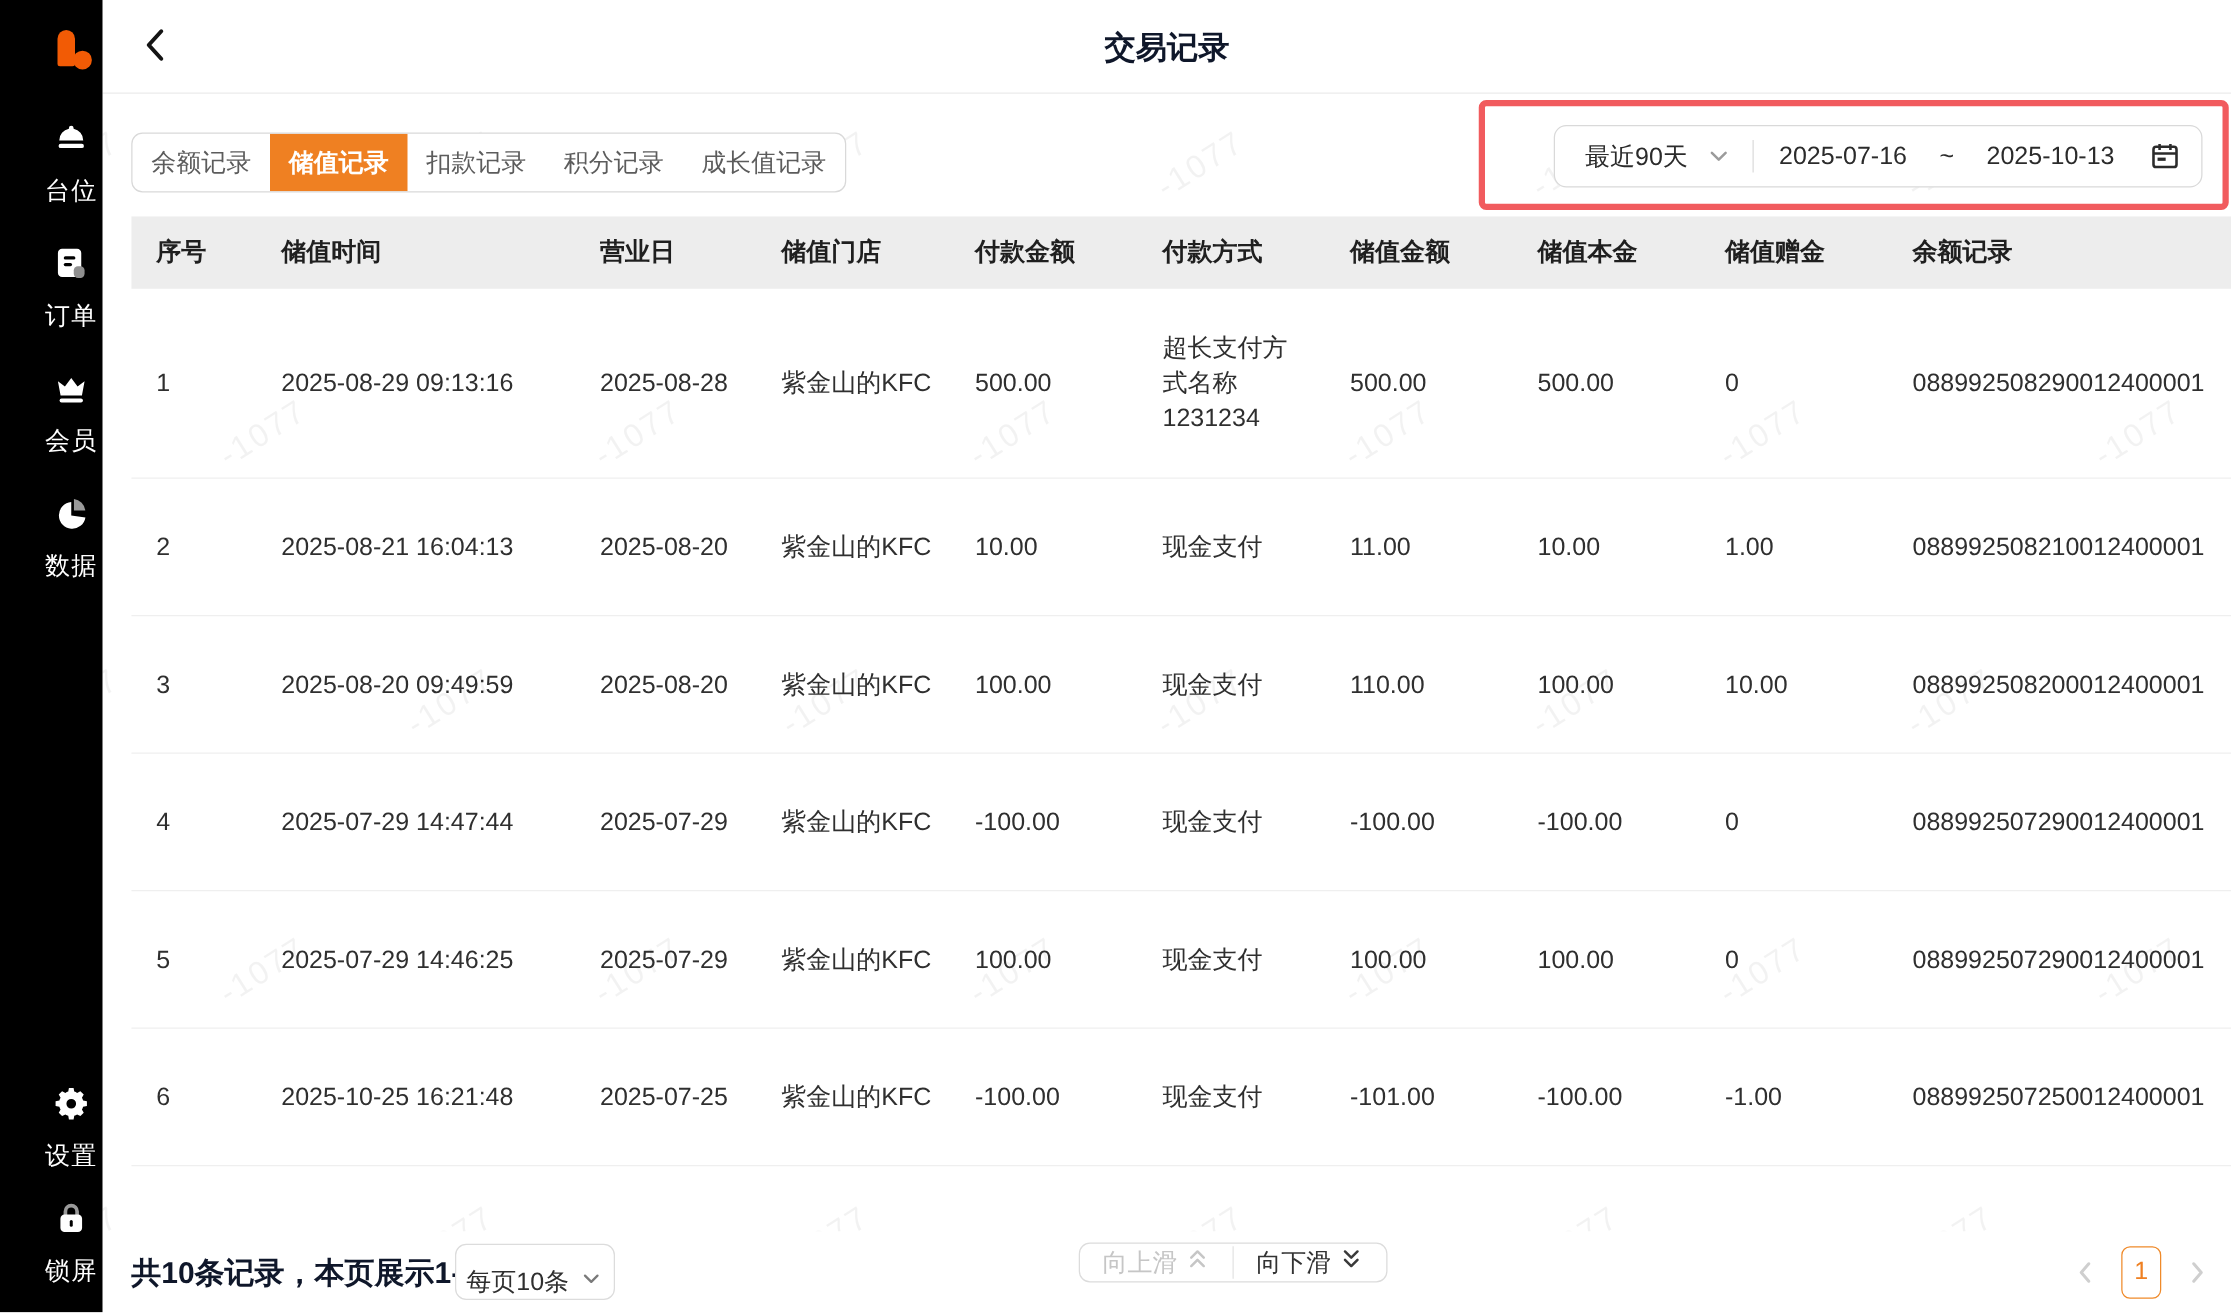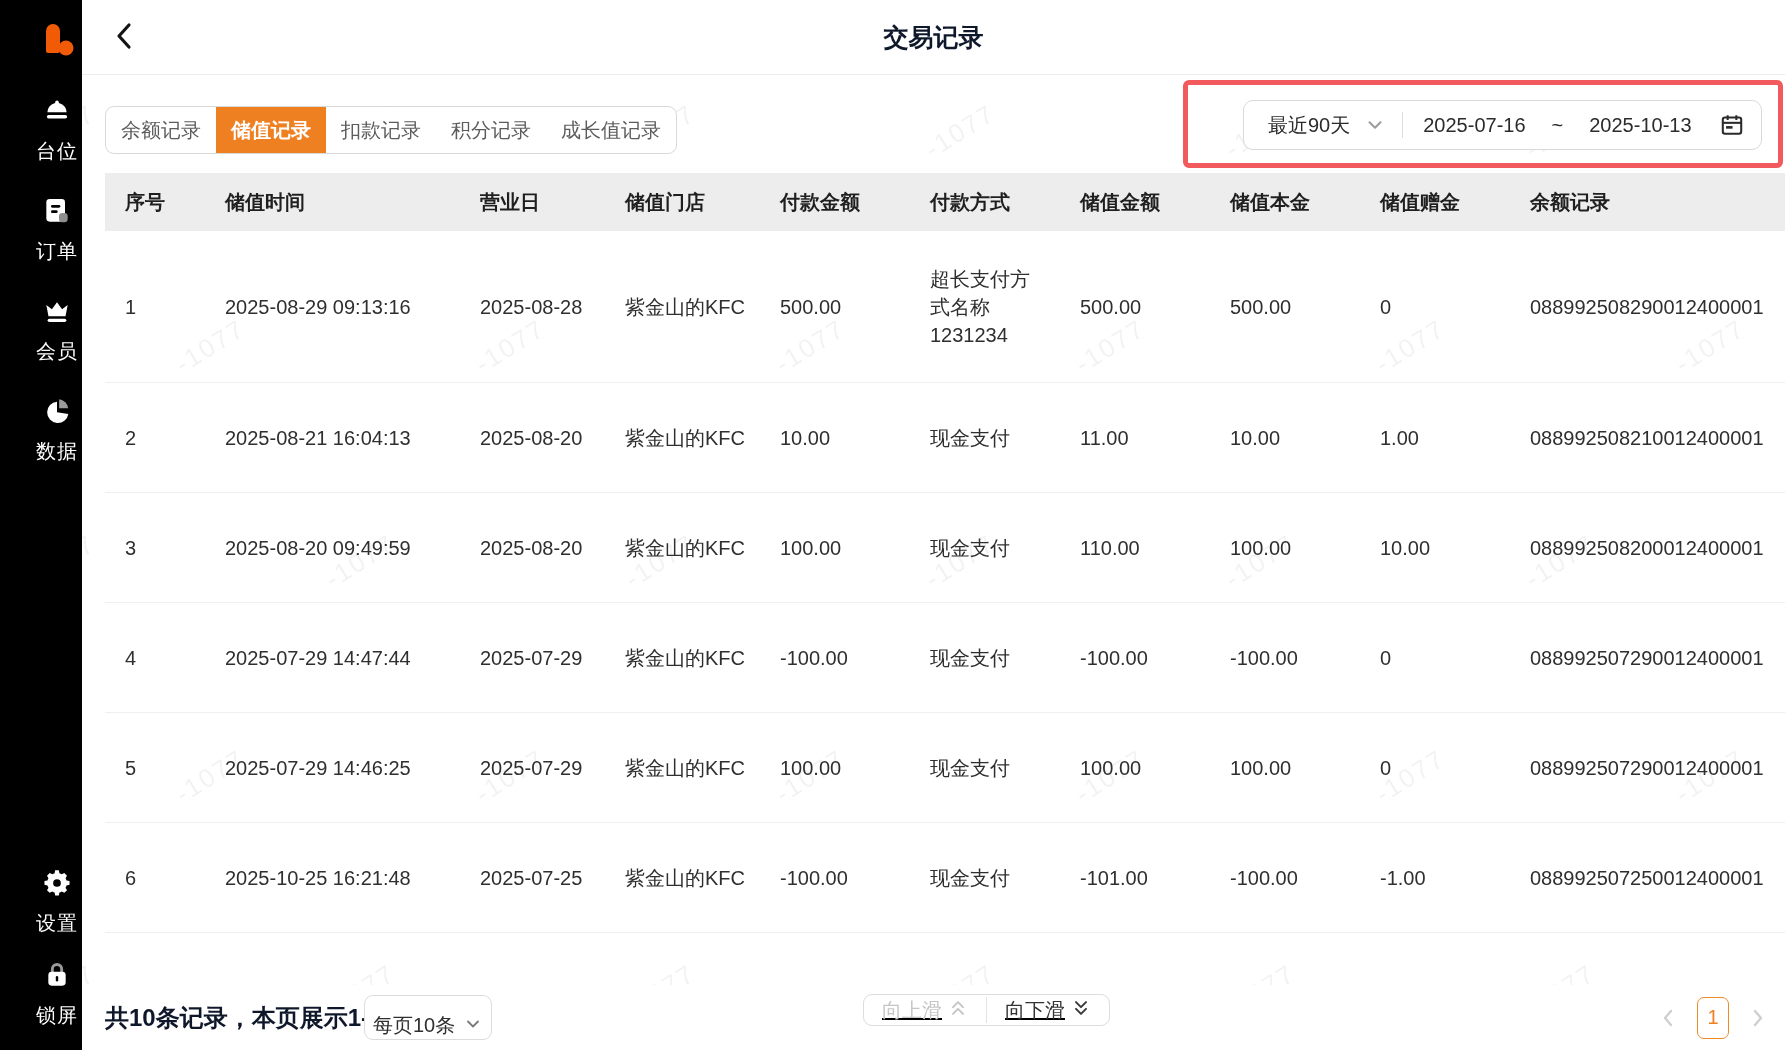--- a/index.html
+++ b/index.html
@@ -68,21 +68,21 @@
   .cell.paym  { padding-right:45px; }
 
   
   .pfooter { position:absolute; left:82px; top:985px; width:1703px; height:65px; background:#fff; z-index:20; }
   .summary { position:absolute; left:23px; top:0; height:65px; display:flex; align-items:center;
              font-size:24px; font-weight:600; color:#0f172a; }
   .psize-btn { position:absolute; left:282px; top:10px; height:45px; padding:0 8px;
                border:1px solid #dcdcdc; border-radius:9px; display:flex; align-items:flex-end; gap:8px;
                font-size:20px; color:#2f2f2f; background:#fff; cursor:pointer; }
   .scroll-group { position:absolute; left:781px; top:9px; height:32px; border:1px solid #dcdcdc;
-                  border-radius:9px; display:flex; align-items:center; background:#fff; overflow:hidden;text-decoration:underline; }
+                  border-radius:9px; display:flex; align-items:center; background:#fff; overflow:hidden; }
   .scroll-btn { display:flex; align-items:center; gap:6px; padding:0 18px; font-size:20px; cursor:pointer; height:100%; }
   .scroll-btn.up { color:#c6c6c6; }
   .scroll-btn.down { color:#333; }
   .scroll-sep { width:1px; height:26px; background:#e3e3e3; }
   .pager { position:absolute; right:18px; top:0; height:65px; display:flex; align-items:center; gap:20px; }
   .pg-arrow { display:flex; align-items:center; cursor:pointer; }
   .pg-num { width:32px; height:42px; border:1px solid #ef8a2a; border-radius:7px; color:#ef8022;
             font-size:20px; display:flex; align-items:center; justify-content:center; background:#fff; cursor:pointer; }
 </style>
 </head>

